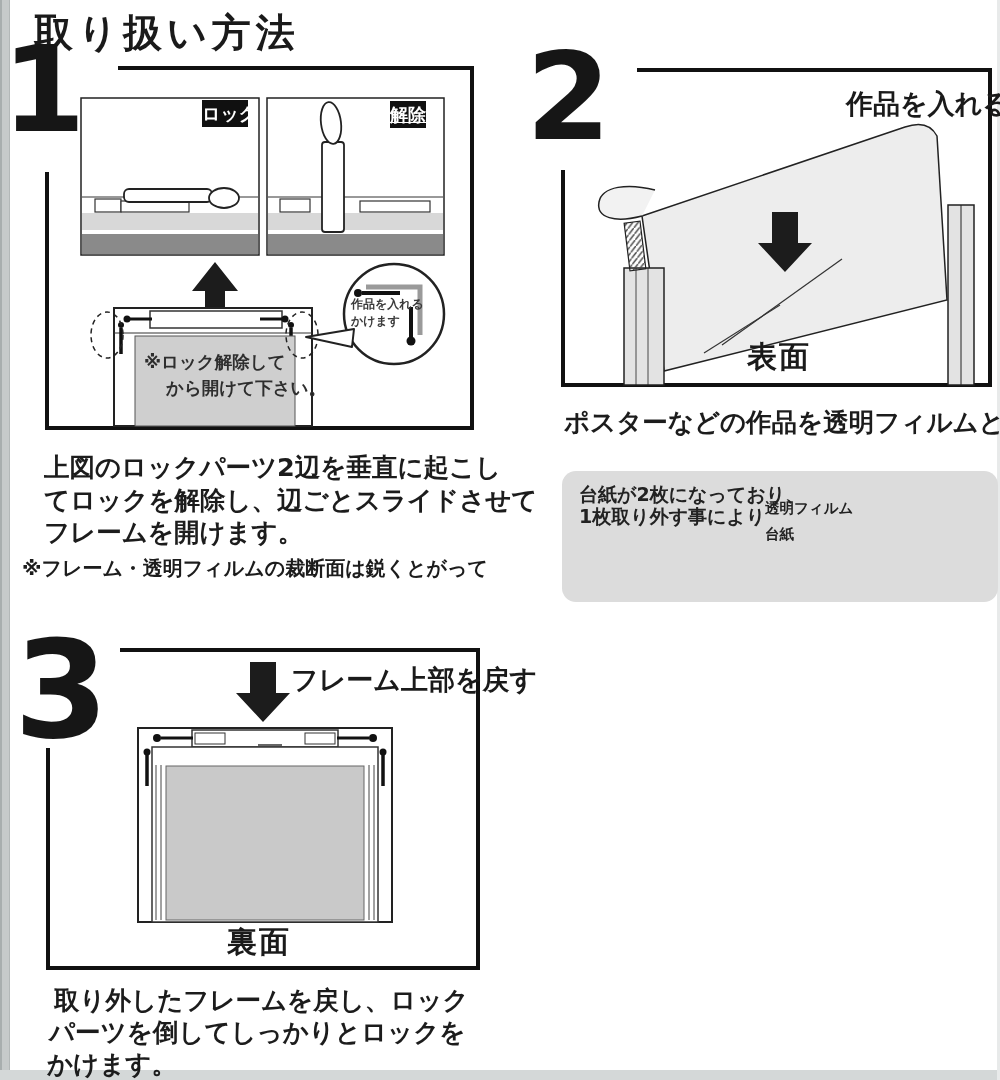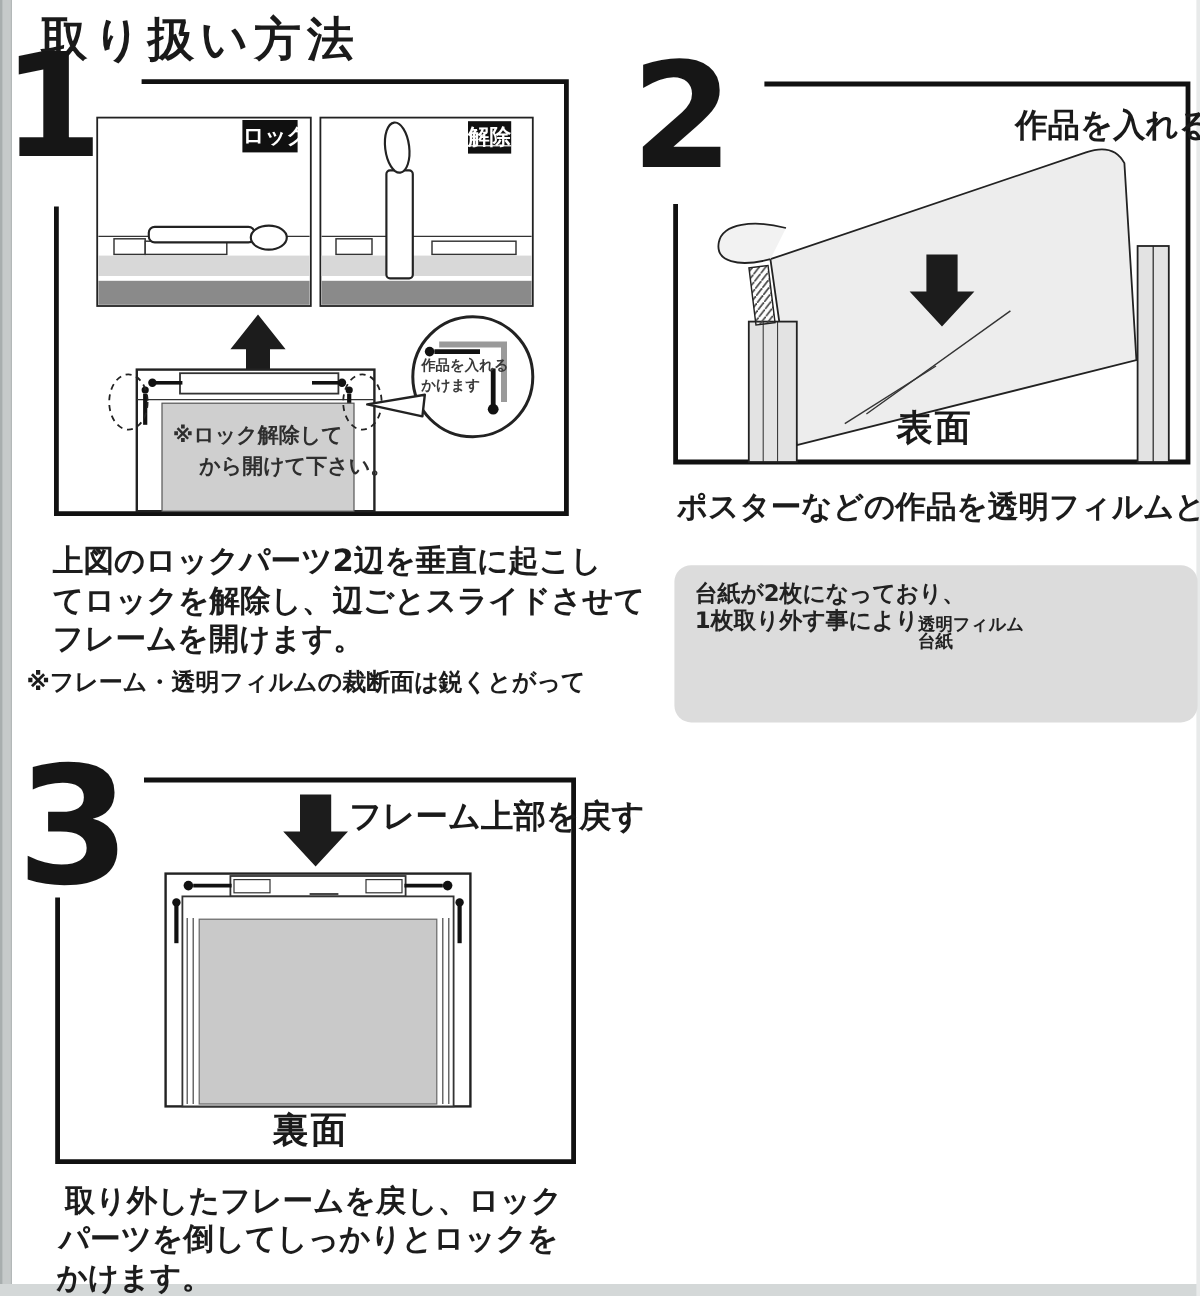--- a/index.html
+++ b/index.html
@@ -172,21 +172,21 @@
   <div class="abs body-text" style="left:44px;top:515px;">フレームを開けます。</div>
   <div class="abs caution-text" style="left:22px;top:555px;">※フレーム・透明フィルムの裁断面は鋭くとがって</div>
 
   <div class="abs small-label" style="left:846px;top:86px;">作品を入れる</div>
   <div class="abs face-label" style="left:747px;top:337px;">表面</div>
   <div class="abs body-text" style="left:564px;top:405px;">ポスターなどの作品を透明フィルムと</div>
 
   <div class="notebox"></div>
   <div class="abs notetext" style="left:579px;top:482px;">台紙が2枚になっており、</div>
   <div class="abs notetext" style="left:579px;top:504px;">1枚取り外す事により</div>
-  <div class="abs layer-label" style="left:765px;top:499px;margin-top:12px;">透明フィルム</div>
+  <div class="abs layer-label" style="left:765px;top:499px;">透明フィルム</div>
   <div class="abs layer-label" style="left:765px;top:525px;">台紙</div>
 
   <div class="abs small-label" style="left:291px;top:662px;">フレーム上部を戻す</div>
   <div class="abs face-label" style="left:227px;top:922px;">裏面</div>
   <div class="abs body-text" style="left:54px;top:983px;">取り外したフレームを戻し、ロック</div>
   <div class="abs body-text" style="left:49px;top:1015px;">パーツを倒してしっかりとロックを</div>
   <div class="abs body-text" style="left:47px;top:1047px;">かけます。</div>
 
 </div>
 

